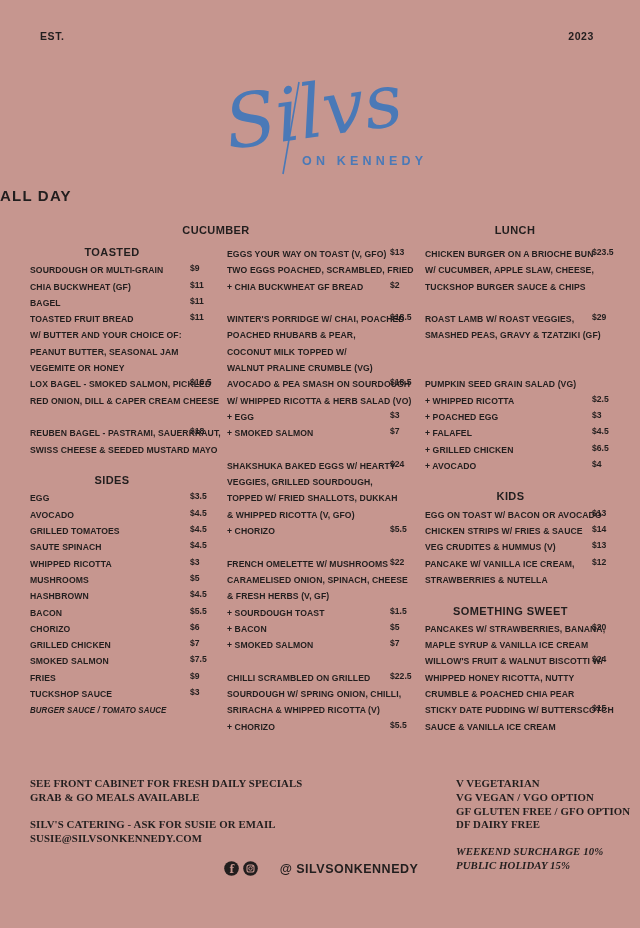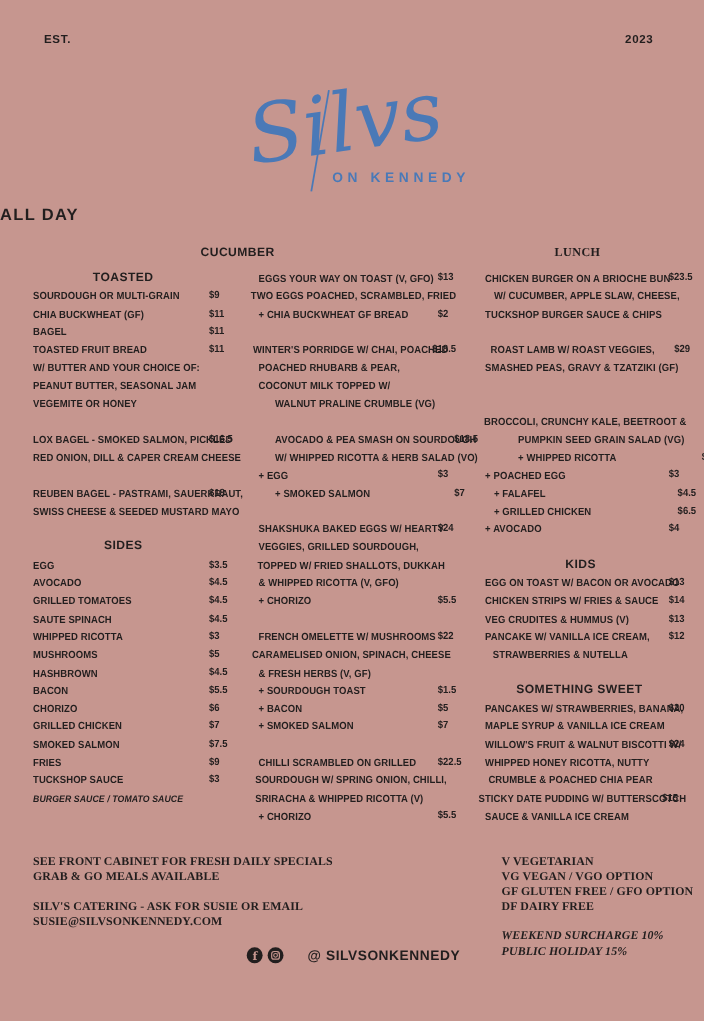--- a/index.html
+++ b/index.html
@@ -9,24 +9,24 @@
     font-family:"Liberation Sans",sans-serif;
   }
   .hdr-label{position:absolute;top:30px;font-weight:700;font-size:10.5px;letter-spacing:.6px;}
   #est{left:40px;}
   #year{right:46px;}
   .logo{position:absolute;top:44px;left:0;width:640px;display:flex;justify-content:center;}
   .allday{position:absolute;top:187px;left:0;width:600px;text-align:left;
     font-weight:700;font-size:15px;letter-spacing:1.2px;}
   .sec-head{position:absolute;top:224px;text-align:center;font-weight:700;font-size:11px;letter-spacing:.4px;}
   .sec-head.bh{left:30px;width:372px;}
-  .sec-head.lh{left:435px;width:180px;font-family:Liberation Serif, serif;}
+  .sec-head.lh{left:425px;width:180px;}
 
   #menu-grid{position:absolute;left:30px;top:244px;width:610px;}
-  .mrow{display:flex;height:16.3px;gap:23px;}
+  .mrow{display:flex;height:16.3px;}
   .cell{position:relative;height:16.3px;line-height:16.4px;}
   .c1{width:197px;}.c2{width:198px;}.c3{width:215px;}
   .t{display:inline-block;font-weight:700;font-size:9.4px;letter-spacing:.1px;
      white-space:nowrap;transform:scaleX(.92);transform-origin:0 50%;}
   .p{position:absolute;top:0;display:inline-block;font-weight:700;font-size:9.4px;
      white-space:nowrap;transform:scaleX(.92);transform-origin:0 50%;}
   .c1 .p{left:160px;}.c2 .p{left:163px;}.c3 .p{left:167px;}
   .cell.h .t{transform:none;display:block;text-align:center;font-size:11px;letter-spacing:.4px;}
   .c1.h .t{width:164px;}.c3.h .t{width:171px;}
   .cell.i .t{font-style:italic;font-size:8.6px;}
@@ -171,34 +171,20 @@
     <div class="cell c1">
       <span class="t">VEGEMITE OR HONEY</span>
       <span class="p"></span>
     </div>
     <div class="cell c2">
       <span class="t">WALNUT PRALINE  CRUMBLE (VG)</span>
       <span class="p"></span>
     </div>
   </div>
 
-  <div class="mrow">
-    <div class="cell c1">
-      <span class="t"></span>
-      <span class="p"></span>
-    </div>
-    <div class="cell c2">
-      <span class="t"></span>
-      <span class="p"></span>
-    </div>
-    <div class="cell c3">
-      <span class="t">BROCCOLI, CRUNCHY KALE, BEETROOT &amp;</span>
-      <span class="p"></span>
-    </div>
-  </div>
 
   <div class="mrow">
     <div class="cell c1">
       <span class="t">LOX BAGEL - SMOKED SALMON, PICKLED</span>
       <span class="p">$16.5</span>
     </div>
     <div class="cell c2">
       <span class="t">AVOCADO &amp;  PEA SMASH ON SOURDOUGH</span>
       <span class="p">$18.5</span>
     </div>

